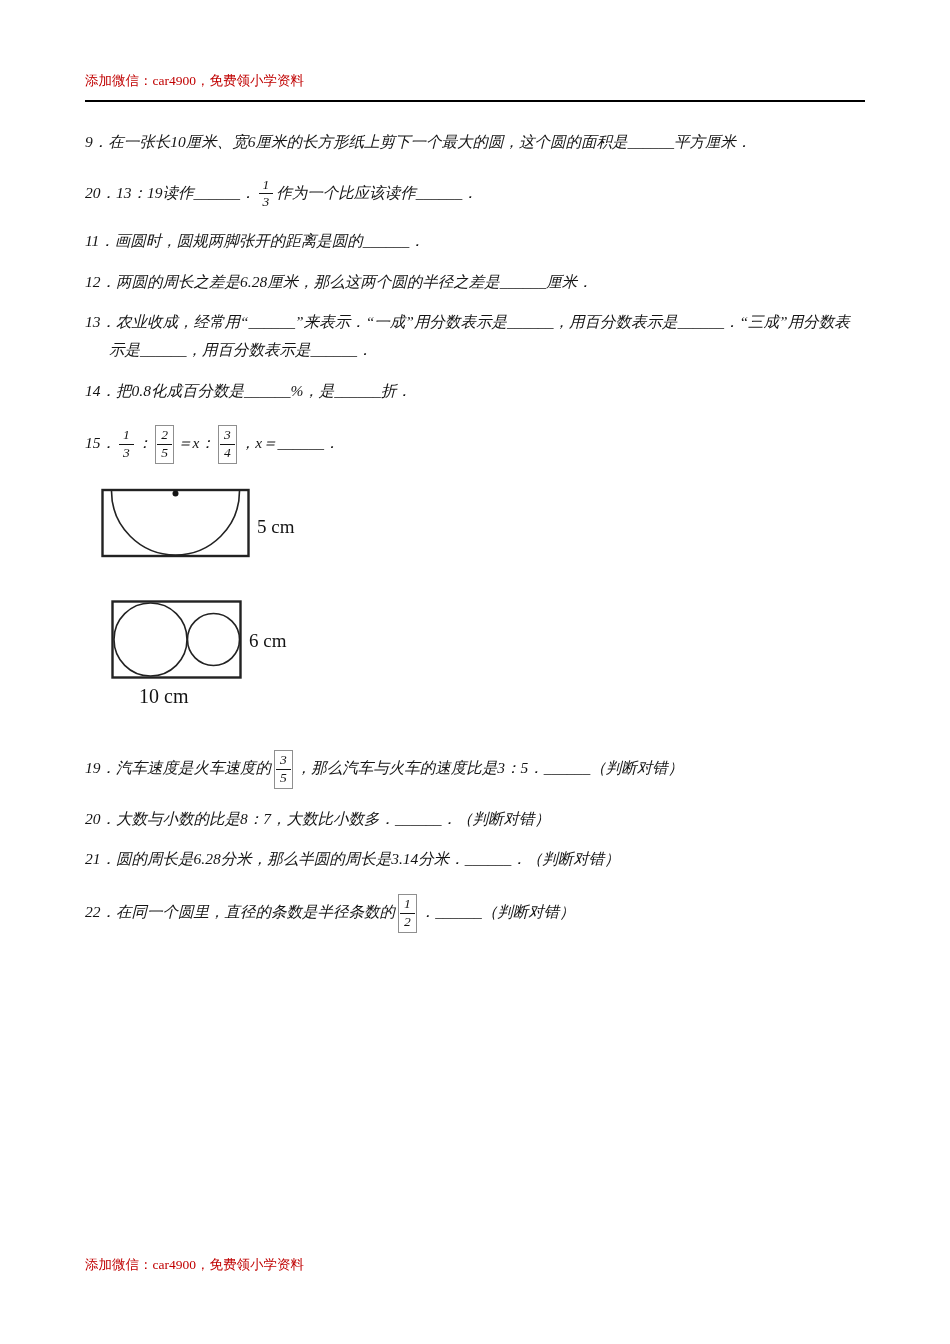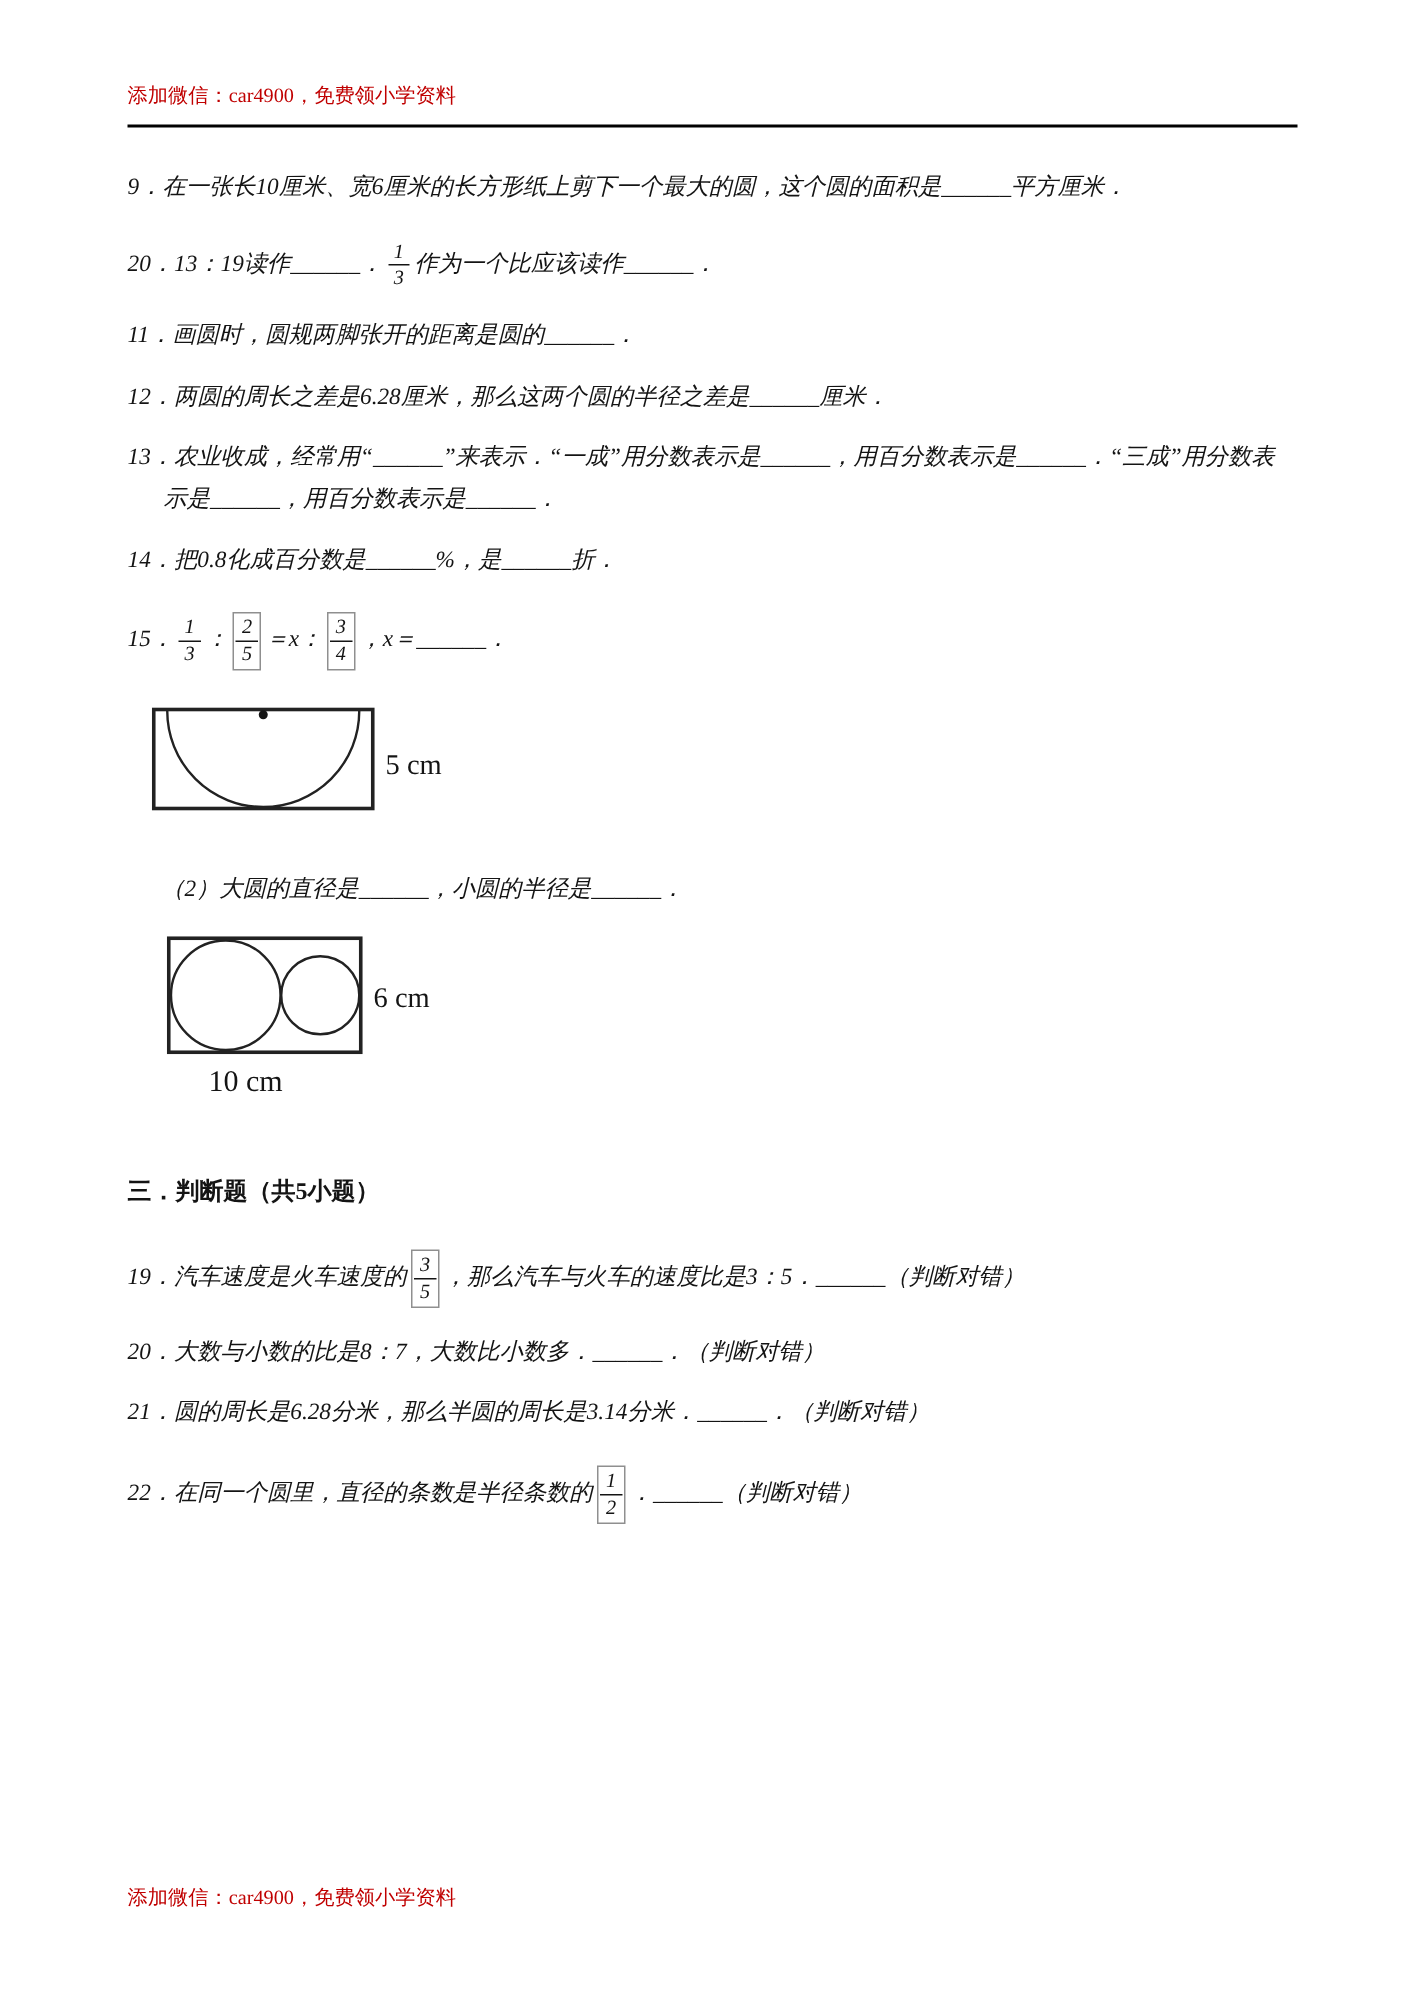--- a/index.html
+++ b/index.html
@@ -1,18 +1,18 @@
 <!DOCTYPE html>
 <html><head>
 <meta charset="utf-8">
 <style>
   html,body { margin:0; padding:0; background:#ffffff; }
   .page {
     width:950px; height:1344px; box-sizing:border-box;
-    padding:55px 85px 70px 85px;
+    padding:72px 85px 70px 85px;
     display:flex; flex-direction:column;
     font-family:"Liberation Serif","DejaVu Serif",serif;
     font-size:15.5px; color:#141414;
     overflow:hidden;
   }
   .top-note { color:#c00000; font-size:13.5px; margin:0 0 10px 0; }
   .rule { border-top:2px solid #000; height:0; margin:0 0 26px 0; }
   .q {
     padding-left:1.55em; text-indent:-1.55em;
     line-height:1.78; margin:0 0 13px 0;font-style:italic;
@@ -89,36 +89,32 @@
 
   <div class="figure">
     <svg class="fig-svg" width="240" height="86" viewBox="0 0 240 86">
       <rect x="1.5" y="2" width="146" height="66" fill="none" stroke="#222" stroke-width="2.4"></rect>
       <path d="M 10.5 3 A 64 64 0 0 0 138.5 3" fill="none" stroke="#222" stroke-width="1.6"></path>
       <circle cx="74.5" cy="5.5" r="3" fill="#141414"></circle>
       <text x="156" y="45" font-size="19">5 cm</text>
     </svg>
   </div>
 
-  <div class="q indent-only">
-    <span>（2）大圆的直径是______，小圆的半径是______．</span>
-  </div>
 
   <div class="figure fig2">
     <svg class="fig-svg" width="250" height="112" viewBox="0 0 250 112">
       <rect x="1.5" y="1.5" width="128" height="76" fill="none" stroke="#222" stroke-width="2.4"></rect>
       <circle cx="39.5" cy="39.5" r="36.5" fill="none" stroke="#222" stroke-width="1.6"></circle>
       <circle cx="102.5" cy="39.5" r="26" fill="none" stroke="#222" stroke-width="1.6"></circle>
       <text x="138" y="47" font-size="19">6 cm</text>
       <text x="28" y="103" font-size="20">10 cm</text>
     </svg>
   </div>
 
 
-  <div class="section-heading">三．判断题（共5小题）</div>
 
   <div class="q frac-line">
     <span>19．汽车速度是火车速度的</span><span class="frac boxed">
         <span class="num">3</span>
         <span class="den">5</span>
       </span><span>，那么汽车与火车的速度比是3：5．______（判断对错）</span>
   </div>
 
   <div class="q">
     <span>20．大数与小数的比是8：7，大数比小数多．______．（判断对错）</span>

